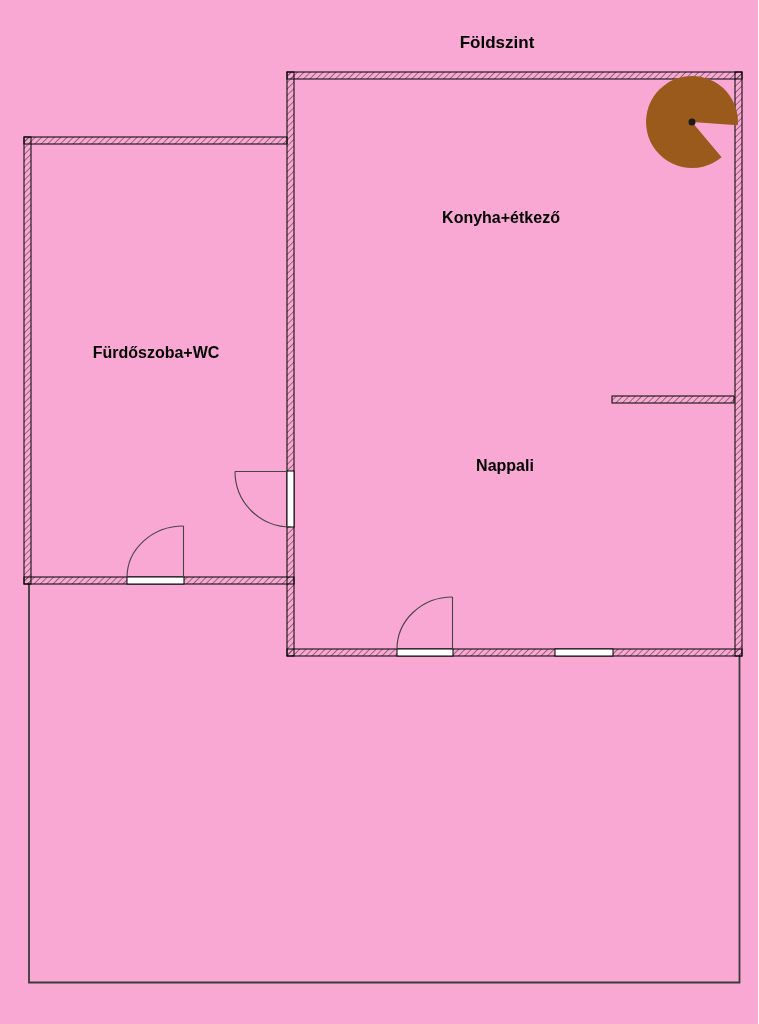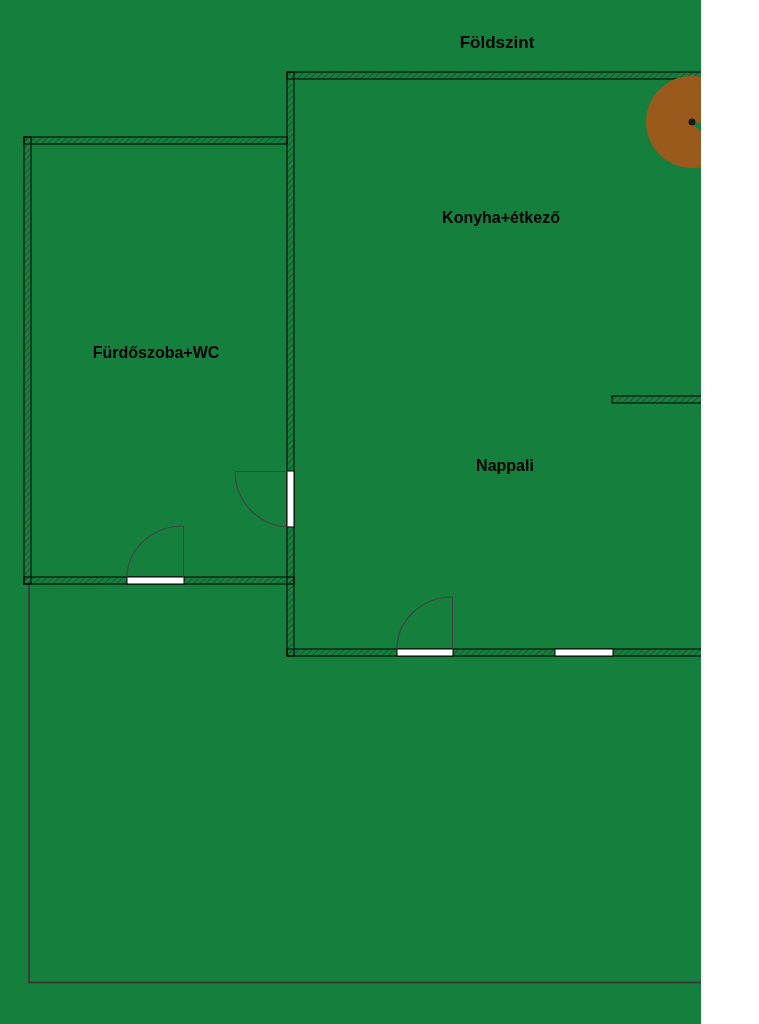--- a/index.html
+++ b/index.html
@@ -1,20 +1,20 @@
 <!DOCTYPE html>
 <html><head>
 <meta charset="utf-8">
 <style>
   html, body { margin: 0; padding: 0; background: #ffffff; }
   .page {
     position: relative;
-    width: 701px;
+    width: 758px;
     height: 1024px;
-    background: #15803d;
+    background: #f9a8d4;
     overflow: hidden;
     font-family: "Liberation Sans", sans-serif;
   }
   svg { display: block; }
   .plan-title {
     font-family: "Liberation Sans", sans-serif;
     font-size: 17px;
     font-weight: bold;
     fill: #000000;
   }

